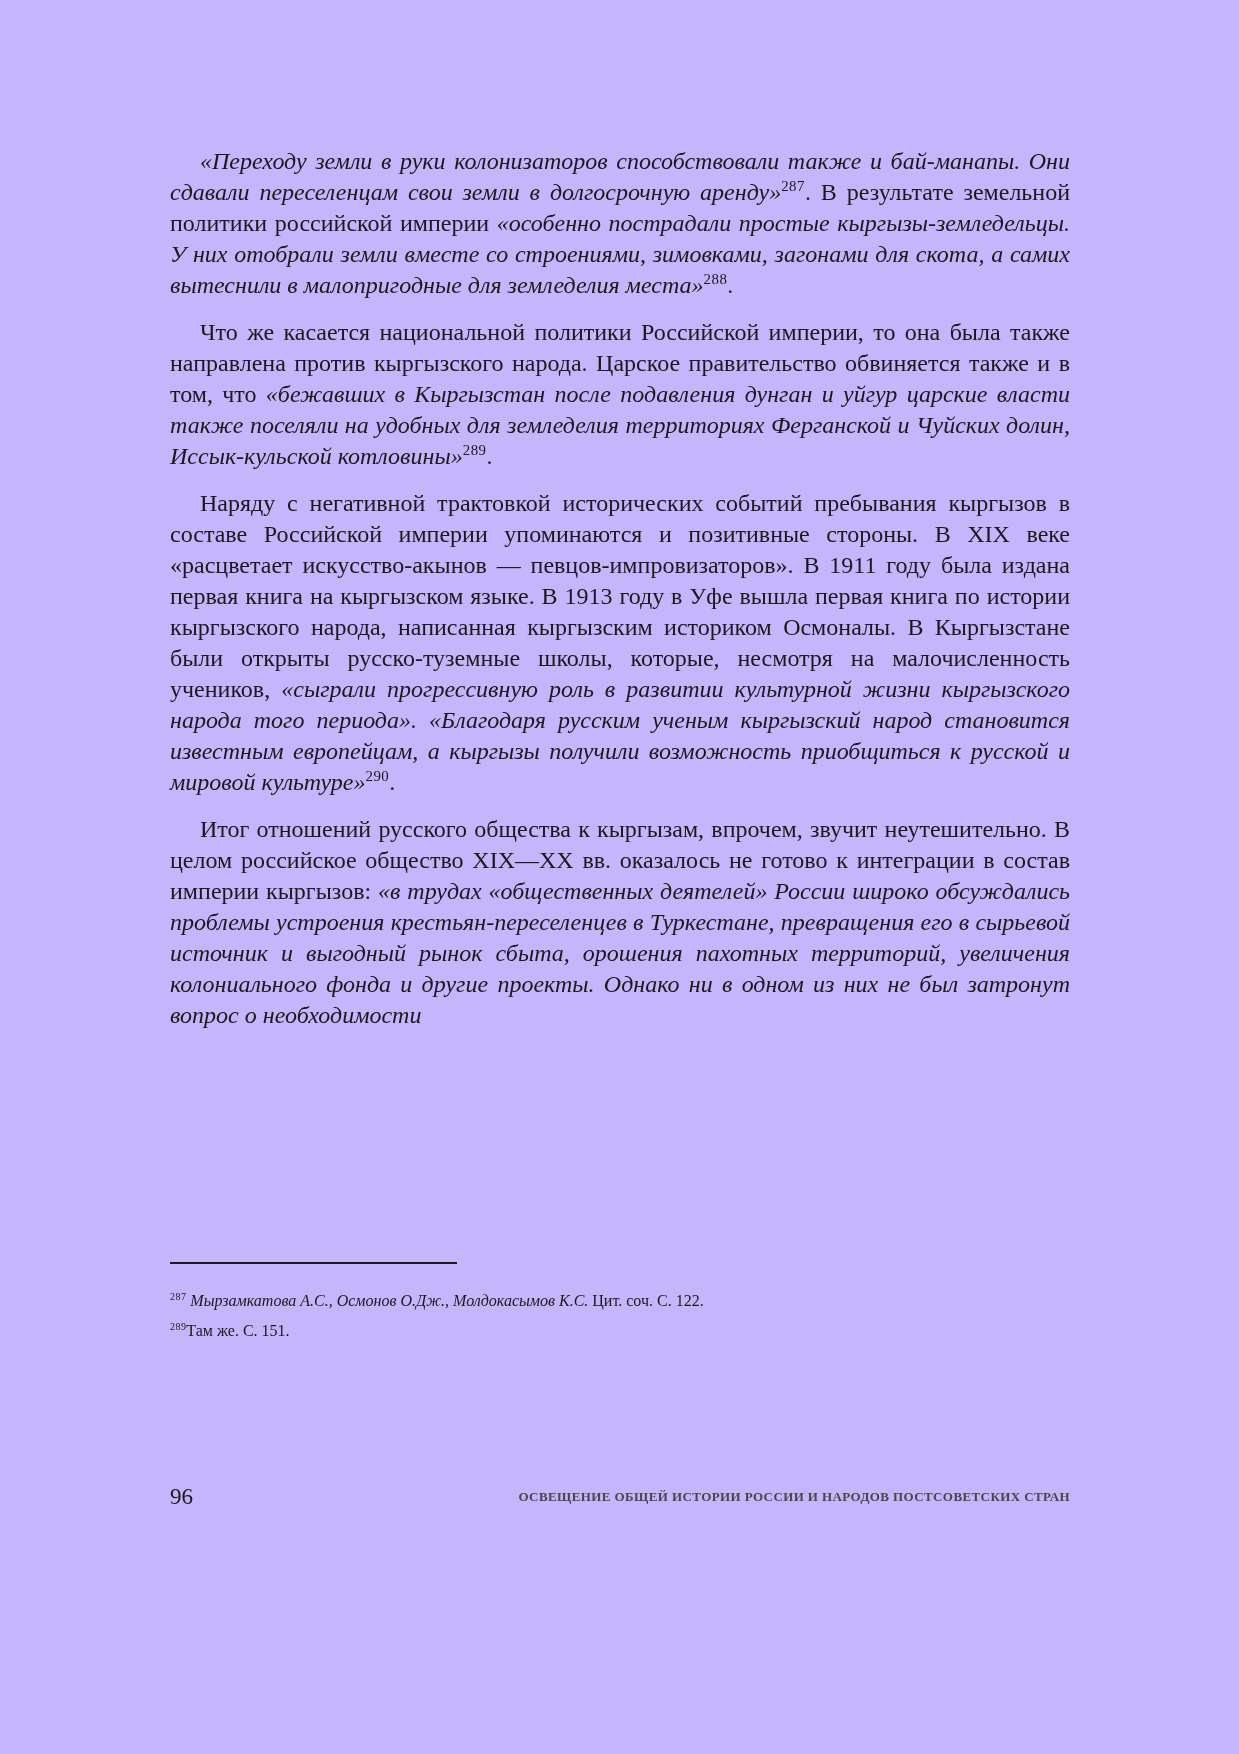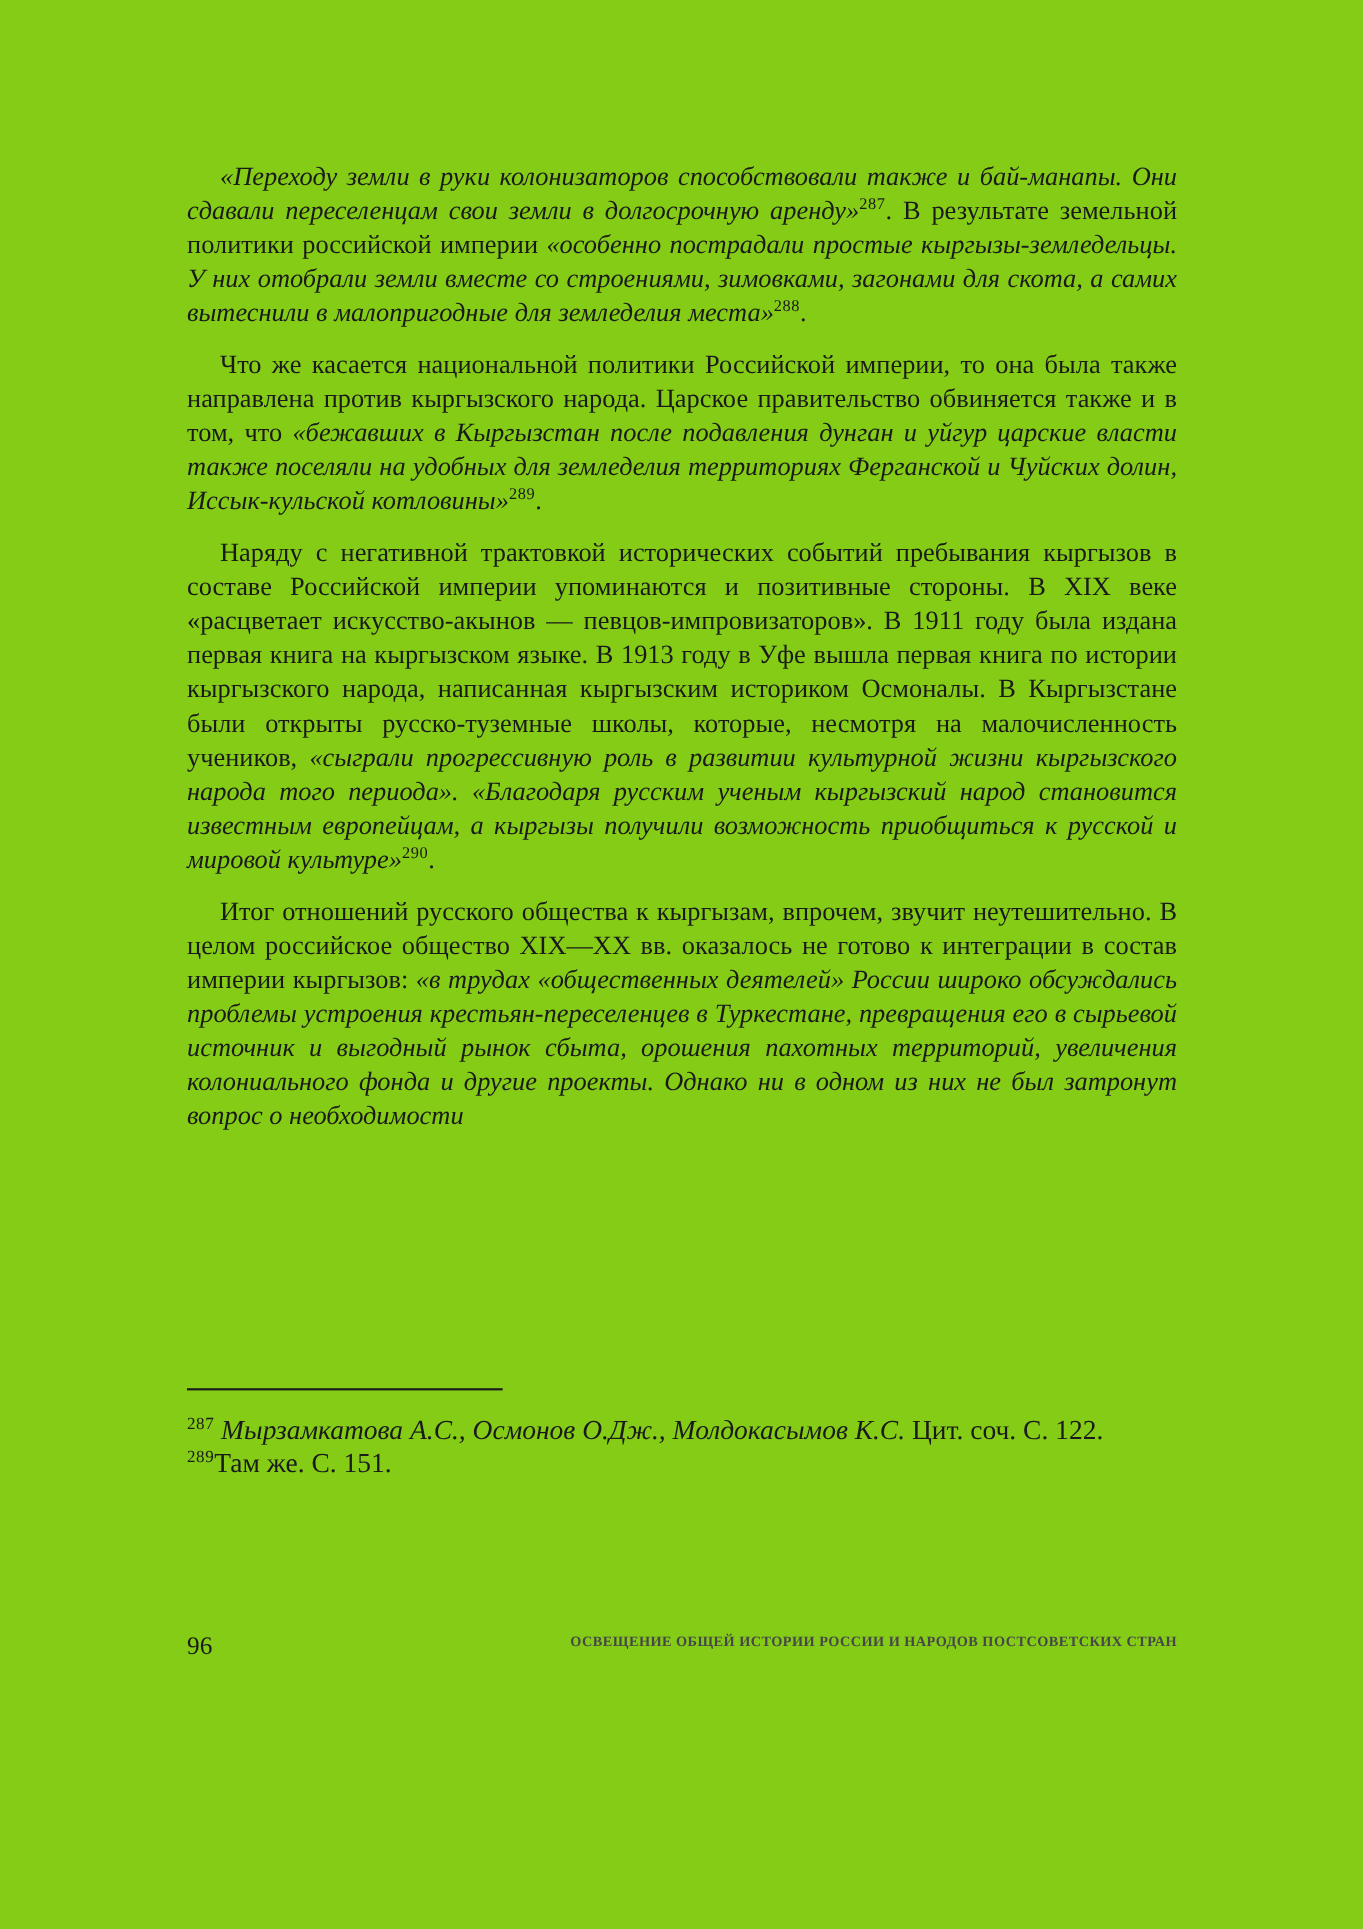--- a/index.html
+++ b/index.html
@@ -8,21 +8,21 @@
     height: 1754px;
     background: #ffffff;
     position: relative;
     font-family: "Liberation Serif", "DejaVu Serif", serif;
     color: #1a1a1a;
     overflow: hidden;
   }
   .page {
     position: absolute;
     inset: 0;
-    background: #84cc16;
+    background: #c4b5fd;
   }
   .text-block {
     position: absolute;
     left: 170px;
     top: 146px;
     width: 900px;
   }
   p.para {
     margin: 0 0 16px 0;
     font-size: 24px;
@@ -44,32 +44,32 @@
     top: 1262px;
   }
   .fn-rule {
     width: 287px;
     height: 0;
     border-top: 2px solid #1c1c1c;
     margin-bottom: 22px;
   }
   p.footnote {
     margin: 0;
-    font-size: 25px;
+    font-size: 16px;
     line-height: 30px;
     text-align: left;
   }
   .page-footer {
     position: absolute;
     left: 170px;
     right: 169px;
     top: 1484px;
     display: flex;
     justify-content: space-between;
-    align-items: flex-start;
+    align-items: center;
   }
   .page-number {
     font-size: 23px;
     color: #1a1a1a;
   }
   .running-footer {
     font-size: 13px;
     font-weight: bold;
     letter-spacing: 0.4px;
     color: #474747;

